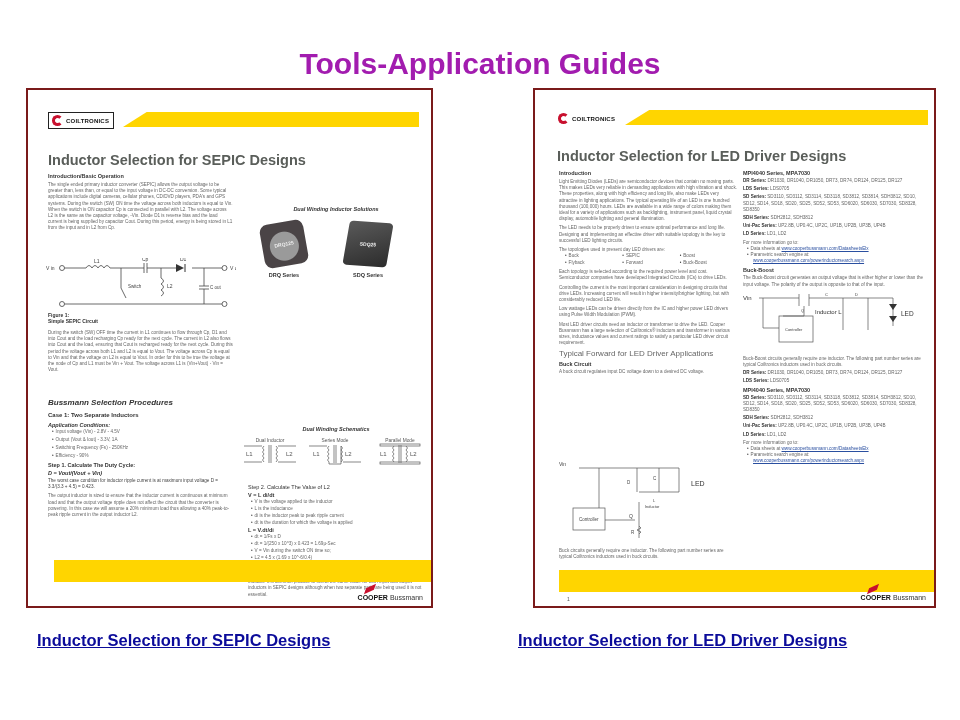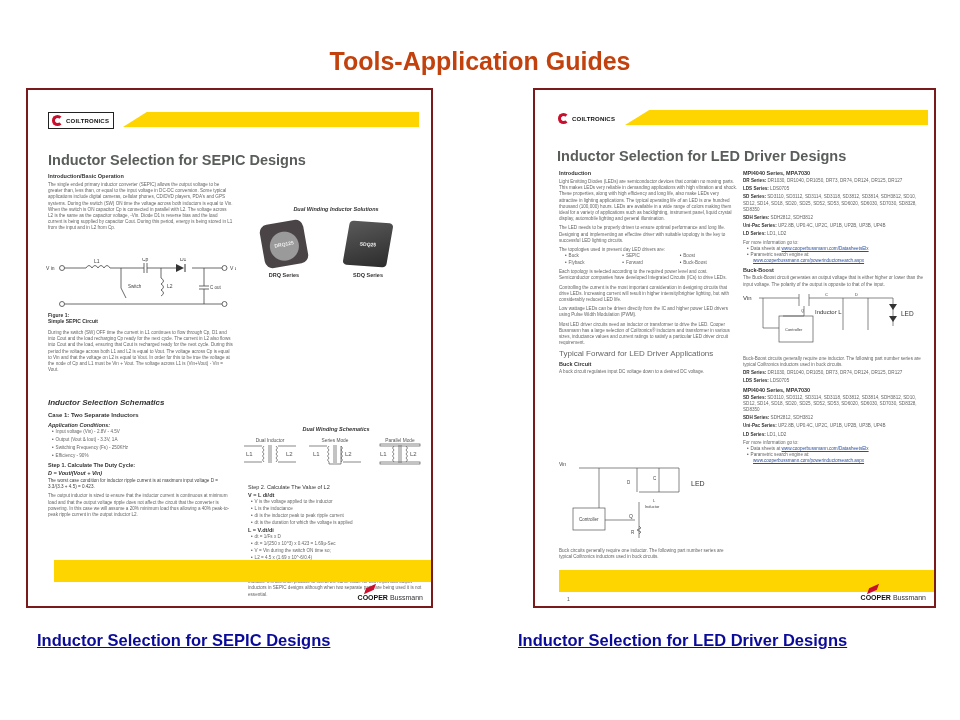--- a/index.html
+++ b/index.html
@@ -1,21 +1,21 @@
 <!DOCTYPE html>
 <html><head>
 <meta charset="utf-8">
 <style>
   * { box-sizing: border-box; margin: 0; padding: 0; }
   html, body { width: 960px; height: 720px; background: #ffffff; overflow: hidden; }
   body { position: relative; font-family: "Liberation Sans", sans-serif; color: #000; }
 
   .slide-title {
     position: absolute; left: 0; top: 47px; width: 960px; text-align: center;
-    font-family: "Liberation Sans", sans-serif; font-weight: bold; font-size: 25px; color: #c2410c;
+    font-family: "Liberation Sans", sans-serif; font-weight: bold; font-size: 30px; color: #a21caf;
   }
 
   .doc-thumb {
     position: absolute; background: #fff; border: 2px solid #7a1a1a; overflow: hidden;
   }
   #doc-left { left: 26px; top: 88px; width: 407px; height: 520px; }
   #doc-right { left: 533px; top: 88px; width: 403px; height: 520px; }
 
   .brand-row { position: absolute; left: 0; top: 22px; width: 100%; height: 20px; }
   .coil-logo {
@@ -144,21 +144,21 @@
   <div class="block" style="left:20px; top:222px;">
     <div class="sub-h" style="font-size:5px;">Figure 1:</div>
     <div class="sub-h" style="font-size:5px;">Simple SEPIC Circuit</div>
   </div>
 
   <div class="block" style="left:20px; top:240px; width:185px;">
     <div class="para">During the switch (SW) OFF time the current in L1 continues to flow through Cp, D1 and into Cout and the load recharging Cp ready for the next cycle. The current in L2 also flows into Cout and the load, ensuring that Cout is recharged ready for the next cycle. During this period the voltage across both L1 and L2 is equal to Vout. The voltage across Cp is equal to Vin and that the voltage on L2 is equal to Vout. In order for this to be true the voltage at the node of Cp and L1 must be Vin + Vout. The voltage across L1 is (Vin+Vout) - Vin = Vout.</div>
   </div>
 
   <div class="block" style="left:20px; top:308px; width:185px;">
-    <div class="big-ital">Inductor Selection Schematics</div>
+    <div class="big-ital">Bussmann Selection Procedures</div>
     <div class="case-h" style="margin-top:5px;">Case 1: Two Separate Inductors</div>
     <div class="ital-h" style="margin-top:4px;">Application Conditions:</div>
     <div style="margin-left:4px;">
       <div class="bullet">Input voltage (Vin) - 2.8V - 4.5V</div>
       <div class="bullet">Output (Vout &amp; Iout) - 3.3V, 1A</div>
       <div class="bullet">Switching Frequency (Fs) - 250KHz</div>
       <div class="bullet">Efficiency - 90%</div>
     </div>
     <div class="sub-h" style="margin-top:2px;">Step 1. Calculate The Duty Cycle:</div>
     <div class="ital-h" style="margin-top:2px;">D = Vout/(Vout + Vin)</div>

